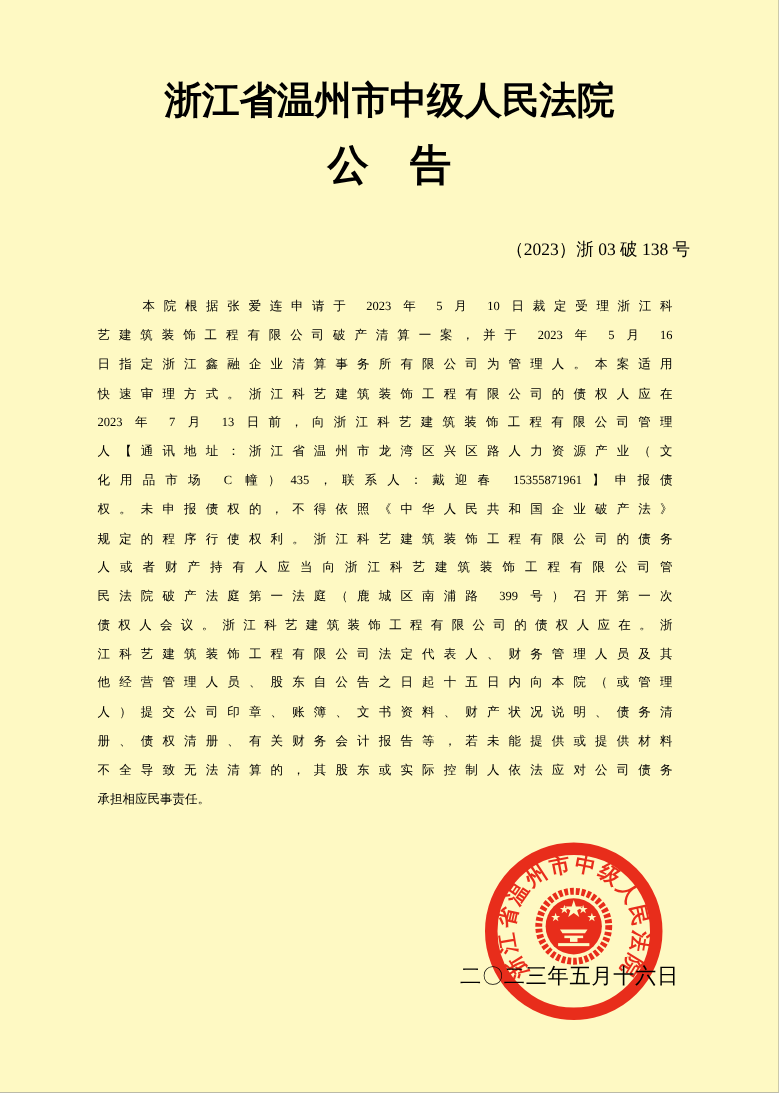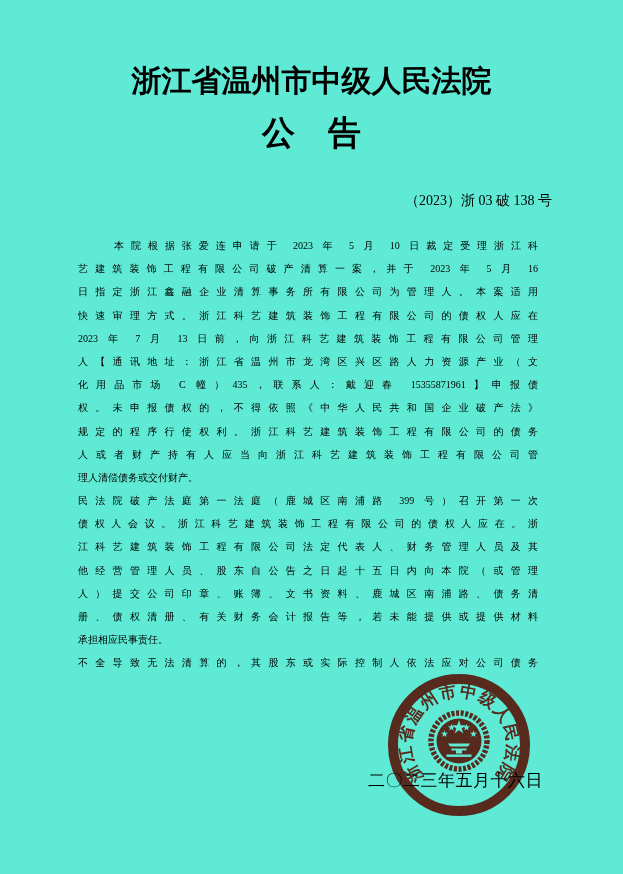--- a/index.html
+++ b/index.html
@@ -1,20 +1,20 @@
 <!DOCTYPE html>
 <html style="--seal-color: #e81e12;"><head>
 <meta charset="utf-8">
 <style>
   html,body { margin:0; padding:0; background:#888; }
   .page {
     position:relative;
     width:623px; height:874px;
     margin:0 auto;
-    background:#5eead4;
+    background:#fef9c3;
     font-family:"Liberation Serif","DejaVu Serif",serif;
     color:#000;
     overflow:hidden;
   }
   .court-title {
     position:absolute; top:62px; left:0; width:623px;
     text-align:center;
     font-size:30px; font-weight:bold;
     line-height:38px;
     letter-spacing:0;
@@ -76,29 +76,28 @@
     <div class="line j indent">本院根据张爱连申请于 2023 年 5 月 10 日裁定受理浙江科</div>
     <div class="line j">艺建筑装饰工程有限公司破产清算一案，并于 2023 年 5 月 16</div>
     <div class="line j">日指定浙江鑫融企业清算事务所有限公司为管理人。本案适用</div>
     <div class="line j">快速审理方式。浙江科艺建筑装饰工程有限公司的债权人应在</div>
     <div class="line j">2023 年 7 月 13 日前，向浙江科艺建筑装饰工程有限公司管理</div>
     <div class="line j">人【通讯地址：浙江省温州市龙湾区兴区路人力资源产业（文</div>
     <div class="line j">化用品市场 C 幢）435，联系人：戴迎春 15355871961】申报债</div>
     <div class="line j">权。未申报债权的，不得依照《中华人民共和国企业破产法》</div>
     <div class="line j">规定的程序行使权利。浙江科艺建筑装饰工程有限公司的债务</div>
     <div class="line j">人或者财产持有人应当向浙江科艺建筑装饰工程有限公司管</div>
-    <div class="line">理人清偿债务或交付财产。</div>
     <div class="line j">民法院破产法庭第一法庭（鹿城区南浦路 399 号）召开第一次</div>
     <div class="line j">债权人会议。浙江科艺建筑装饰工程有限公司的债权人应在。浙</div>
     <div class="line j">江科艺建筑装饰工程有限公司法定代表人、财务管理人员及其</div>
     <div class="line j">他经营管理人员、股东自公告之日起十五日内向本院（或管理</div>
-    <div class="line j">人）提交公司印章、账簿、文书资料、鹿城区南浦路、债务清</div>
+    <div class="line j">人）提交公司印章、账簿、文书资料、财产状况说明、债务清</div>
     <div class="line j">册、债权清册、有关财务会计报告等，若未能提供或提供材料</div>
+    <div class="line j">不全导致无法清算的，其股东或实际控制人依法应对公司债务</div>
     <div class="line">承担相应民事责任。</div>
-    <div class="line j">不全导致无法清算的，其股东或实际控制人依法应对公司债务</div>
   </div>
 
   <div class="date-line">二〇二三年五月十六日</div>
 
   <div class="seal">
     <svg viewBox="0 0 148 148" xmlns="http://www.w3.org/2000/svg" aria-hidden="true">
       <defs>
         <path id="star" d="M0,-1 L0.225,-0.309 L0.951,-0.309 L0.363,0.118 L0.588,0.809 L0,0.382 L-0.588,0.809 L-0.363,0.118 L-0.951,-0.309 L-0.225,-0.309 Z"></path>
         <path id="ringArc" d="M 40.1,107.9 A 48,48 0 1,1 107.9,107.9" fill="none"></path>
       </defs>

